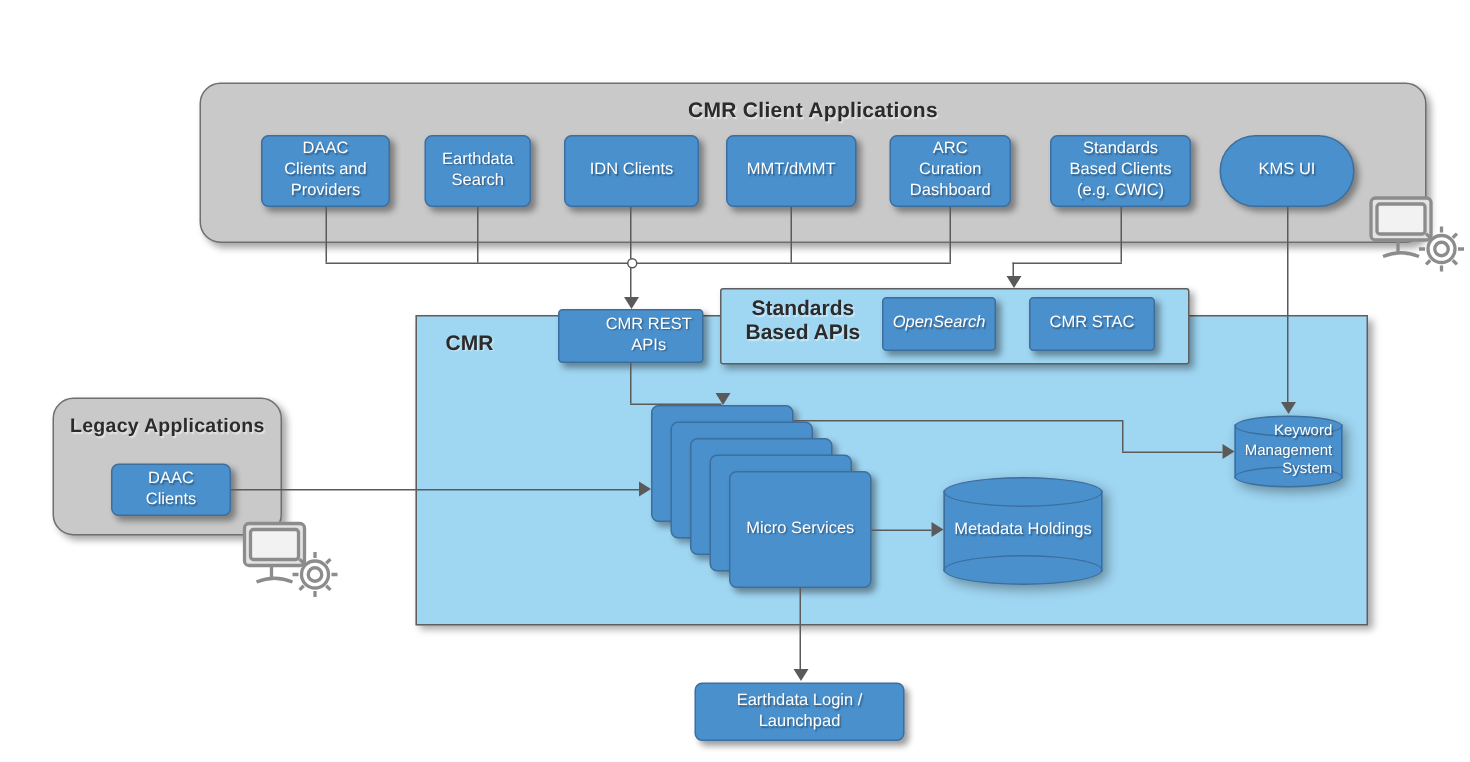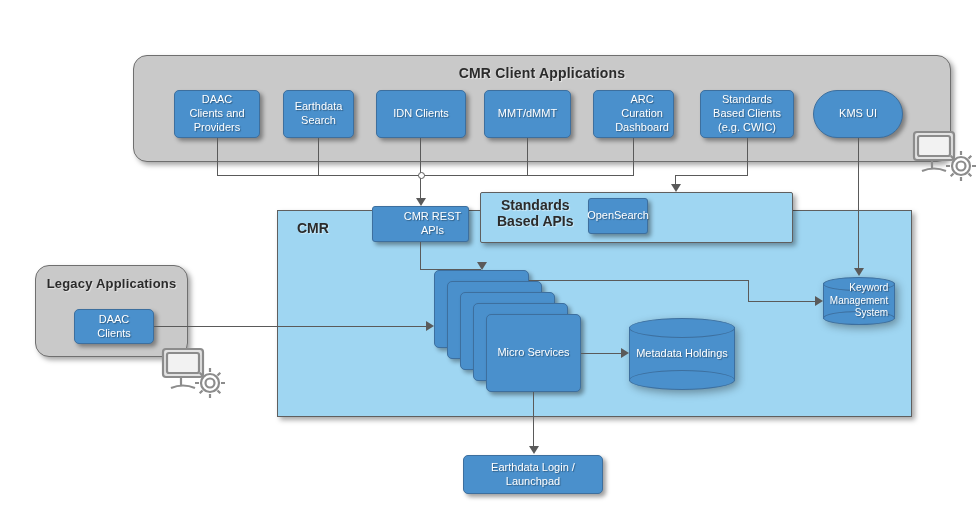--- a/index.html
+++ b/index.html
@@ -128,21 +128,21 @@
   <div class="box" style="left:283px;top:90px;width:71px;height:48px;">
     <span style="white-space:pre-line;">Earthdata
 Search</span>
   </div>
   <div class="box" style="left:376px;top:90px;width:90px;height:48px;">
     <span style="white-space:pre-line;">IDN Clients</span>
   </div>
   <div class="box" style="left:484px;top:90px;width:87px;height:48px;">
     <span style="white-space:pre-line;text-align:center;">MMT/dMMT</span>
   </div>
-  <div class="box" style="left:593px;top:90px;width:81px;height:48px;justify-content:flex-end;">
+  <div class="box" style="left:593px;top:90px;width:81px;height:48px;">
     <span style="white-space:pre-line;">ARC
 Curation
 Dashboard</span>
   </div>
   <div class="box" style="left:700px;top:90px;width:94px;height:48px;">
     <span style="white-space:pre-line;">Standards
 Based  Clients
 (e.g. CWIC)</span>
   </div>
   <div class="box" style="left:813px;top:90px;width:90px;height:48px;border-radius:24px;">
@@ -191,22 +191,25 @@
     </svg>
   </div>
 
   <div class="region" style="left:277px;top:210px;width:635px;height:207px;"></div>
   <div class="region-label" style="left:297px;top:220px;">CMR</div>
 
   <div class="region" style="left:480px;top:192px;width:313px;height:51px;border-radius:2px;"></div>
   <div class="region-label" style="left:497px;top:197px;white-space:pre-line;text-align:center;line-height:1.15;">Standards
 Based APIs</div>
 
-  <div class="box sq" style="left:588px;top:198px;width:60px;height:36px;">
+  <div class="box sq" style="left:588px;top:198px;width:76px;height:36px;font-style:italic;">
     <span>OpenSearch</span>
+  </div>
+  <div class="box sq" style="left:686px;top:198px;width:84px;height:36px;">
+    <span>CMR STAC</span>
   </div>
 
   <div class="box sq" style="left:372px;top:206px;width:97px;height:36px;padding-left:28px;">
     <span>CMR REST APIs</span>
   </div>
 
   <div class="stack-card" style="left:434px;top:270px;width:95px;height:78px;"></div>
   <div class="stack-card" style="left:447px;top:281px;width:95px;height:78px;"></div>
   <div class="stack-card" style="left:460px;top:292px;width:95px;height:78px;"></div>
   <div class="stack-card" style="left:473px;top:303px;width:95px;height:78px;"></div>

